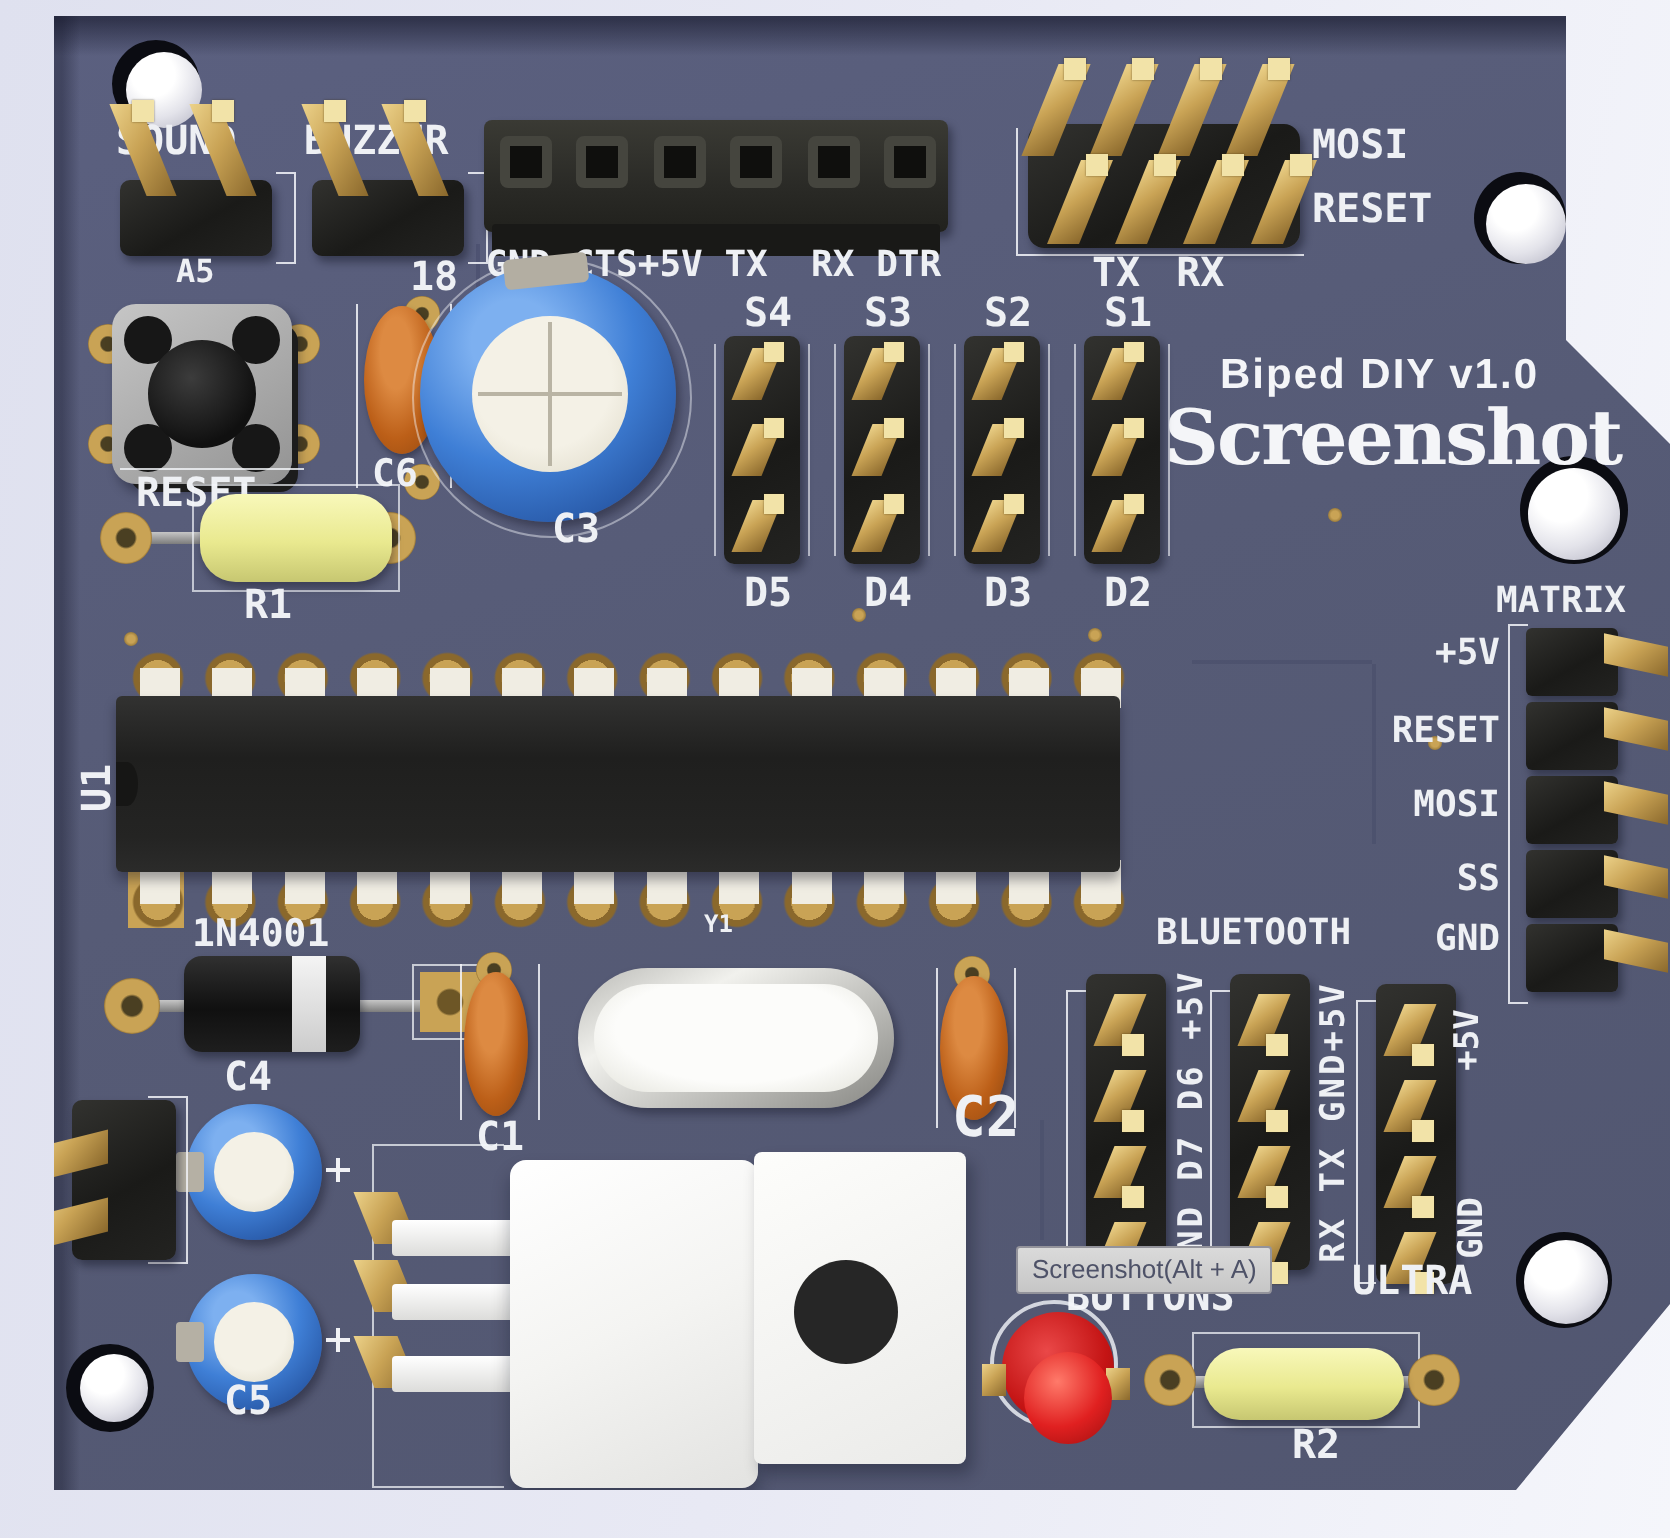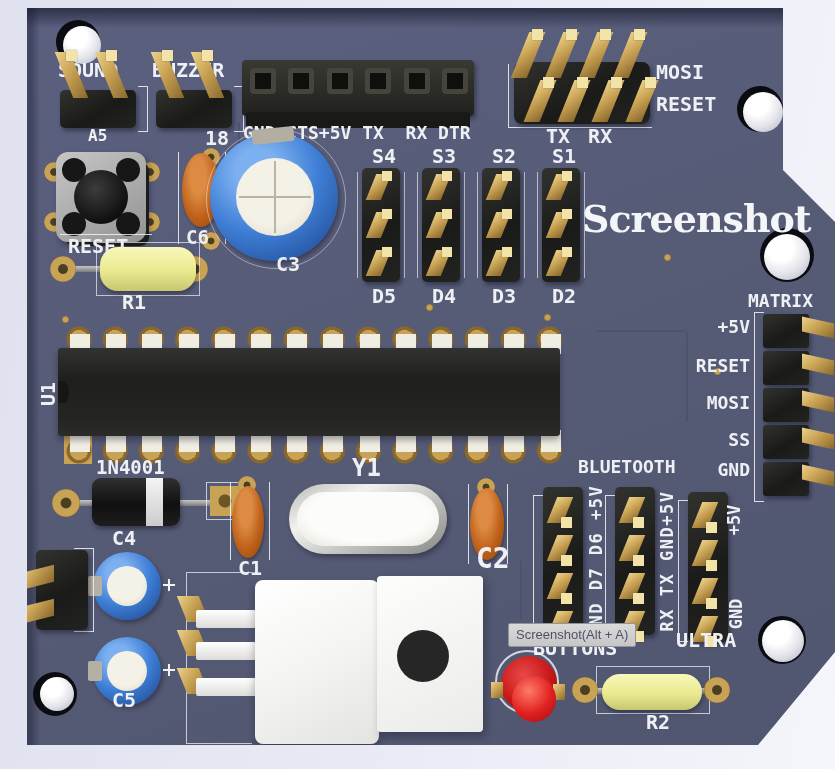--- a/index.html
+++ b/index.html
@@ -124,20 +124,21 @@
   <div class="pin pur" style="left:600px;top:80px;width:16px;height:42px"></div>
   <div class="pin pur" style="left:634px;top:80px;width:16px;height:42px"></div>
   <div class="tip" style="left:543px;top:77px;width:11px;height:11px"></div>
   <div class="tip" style="left:577px;top:77px;width:11px;height:11px"></div>
   <div class="tip" style="left:611px;top:77px;width:11px;height:11px"></div>
   <div class="tip" style="left:645px;top:77px;width:11px;height:11px"></div>
   <div class="silk" style="left:656px;top:62px;font-size:20px">MOSI</div>
   <div class="silk" style="left:656px;top:94px;font-size:20px">RESET</div>
   <div class="silk" style="left:546px;top:126px;font-size:20px;word-spacing:6px">TX RX</div>
 
+  <div class="ttl" style="left:610px;top:176px;font-size:21px;letter-spacing:1px">Biped DIY v1.0</div>
   <div class="ttl" style="left:582px;top:196px;font-size:38px;font-family:'DejaVu Serif',serif;letter-spacing:-1px">Screenshot</div>
 
   <div class="ring" style="left:44px;top:162px;width:20px;height:20px"></div>
   <div class="ring" style="left:44px;top:212px;width:20px;height:20px"></div>
   <div class="ring" style="left:140px;top:162px;width:20px;height:20px"></div>
   <div class="ring" style="left:140px;top:212px;width:20px;height:20px"></div>
   <div class="abs" style="left:56px;top:152px;width:90px;height:90px;border-radius:12px;background:linear-gradient(145deg,#c6c6c6,#939393);box-shadow:6px 7px 0 -3px #1c1c1c,3px 4px 6px rgba(8,10,22,.4)"></div>
   <div class="abs" style="left:62px;top:158px;width:24px;height:24px;border-radius:50%;background:#171717"></div>
   <div class="abs" style="left:116px;top:158px;width:24px;height:24px;border-radius:50%;background:#171717"></div>
   <div class="abs" style="left:62px;top:212px;width:24px;height:24px;border-radius:50%;background:#171717"></div>
@@ -264,21 +265,21 @@
   <div class="pin pdl" style="left:12px;top:570px;width:42px;height:17px"></div>
   <div class="pin pdl" style="left:12px;top:604px;width:42px;height:17px"></div>
   <div class="tip" style="left:8px;top:578px;width:12px;height:12px"></div>
   <div class="tip" style="left:8px;top:612px;width:12px;height:12px"></div>
 
   <div class="ring" style="left:238px;top:476px;width:18px;height:18px"></div>
   <div class="bracket" style="left:230px;top:482px;width:40px;height:78px;border-top:none;border-bottom:none"></div>
   <div class="capo" style="left:232px;top:486px;width:32px;height:72px"></div>
   <div class="silk" style="left:238px;top:558px;font-size:20px">C1</div>
 
-  <div class="silk" style="left:352px;top:456px;font-size:24px">Y1</div>
+  <div class="silk" style="left:352px;top:456px;font-size:12px">Y1</div>
   <div class="abs" style="left:289px;top:484px;width:158px;height:70px;border-radius:35px;background:linear-gradient(150deg,#b9b9b5 0%,#f1f1ed 30%,#8e8e8a 95%);box-shadow:2px 3px 5px rgba(8,10,22,.35)"></div>
   <div class="abs" style="left:297px;top:492px;width:142px;height:54px;border-radius:27px;background:radial-gradient(ellipse at 50% 42%,#fcfcfa 0 60%,#ecece6 85%,#dededa 100%)"></div>
 
   <div class="ring" style="left:477px;top:478px;width:18px;height:18px"></div>
   <div class="bracket" style="left:468px;top:484px;width:40px;height:80px;border-top:none;border-bottom:none"></div>
   <div class="capo" style="left:470px;top:488px;width:34px;height:72px"></div>
   <div class="silk" style="left:476px;top:544px;font-size:28px">C2</div>
 
   <div class="silk" style="left:578px;top:458px;font-size:18px">BLUETOOTH</div>
 

